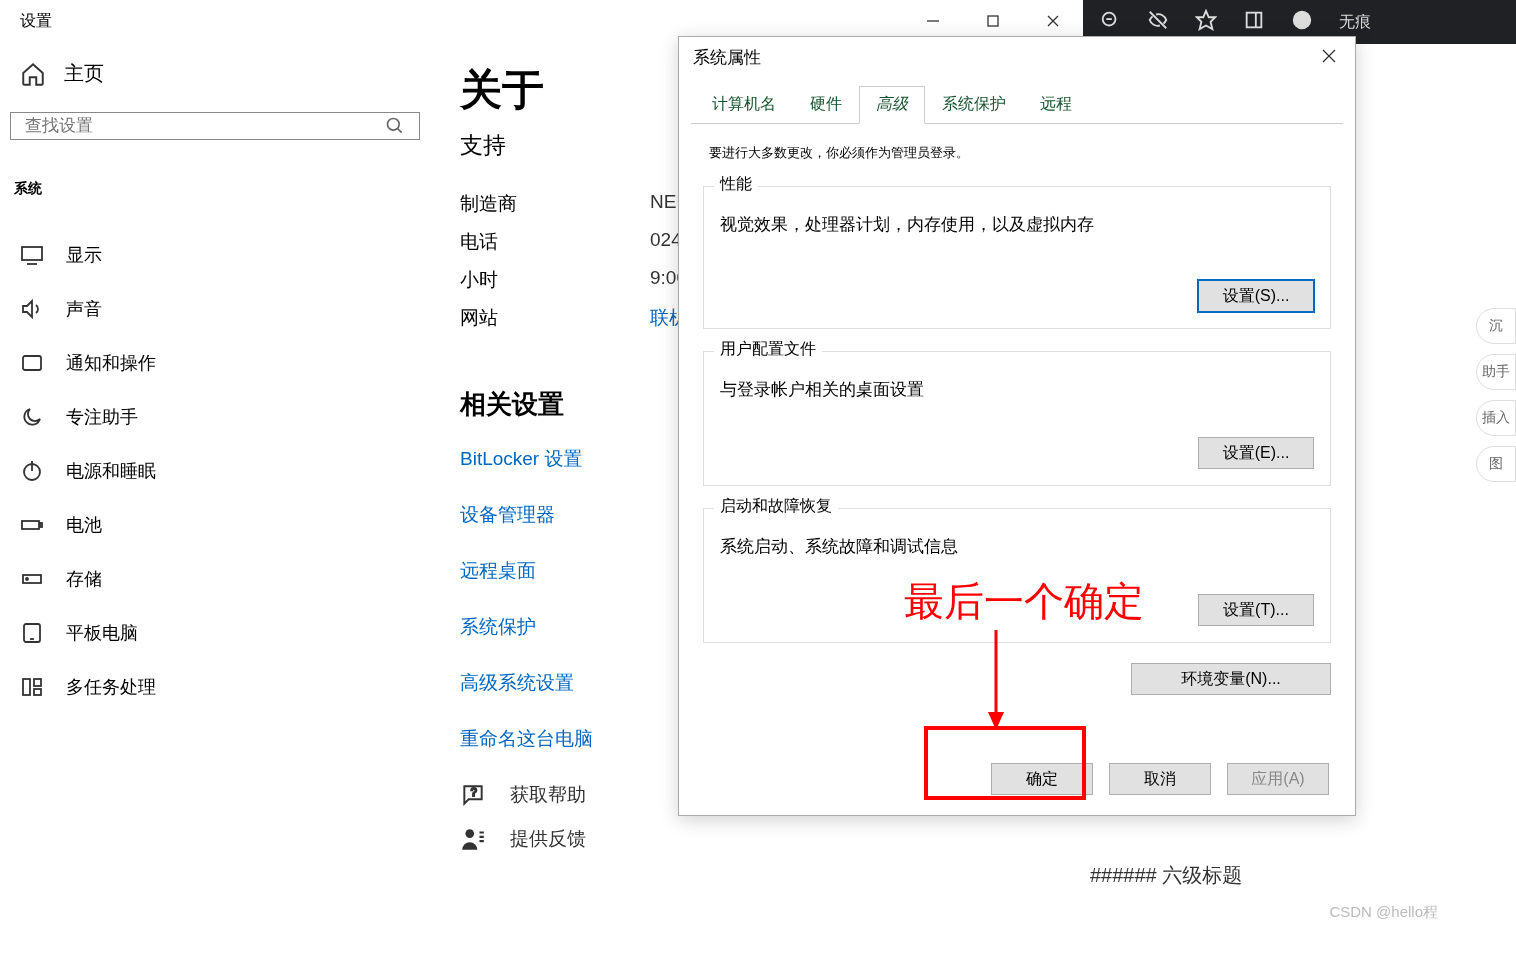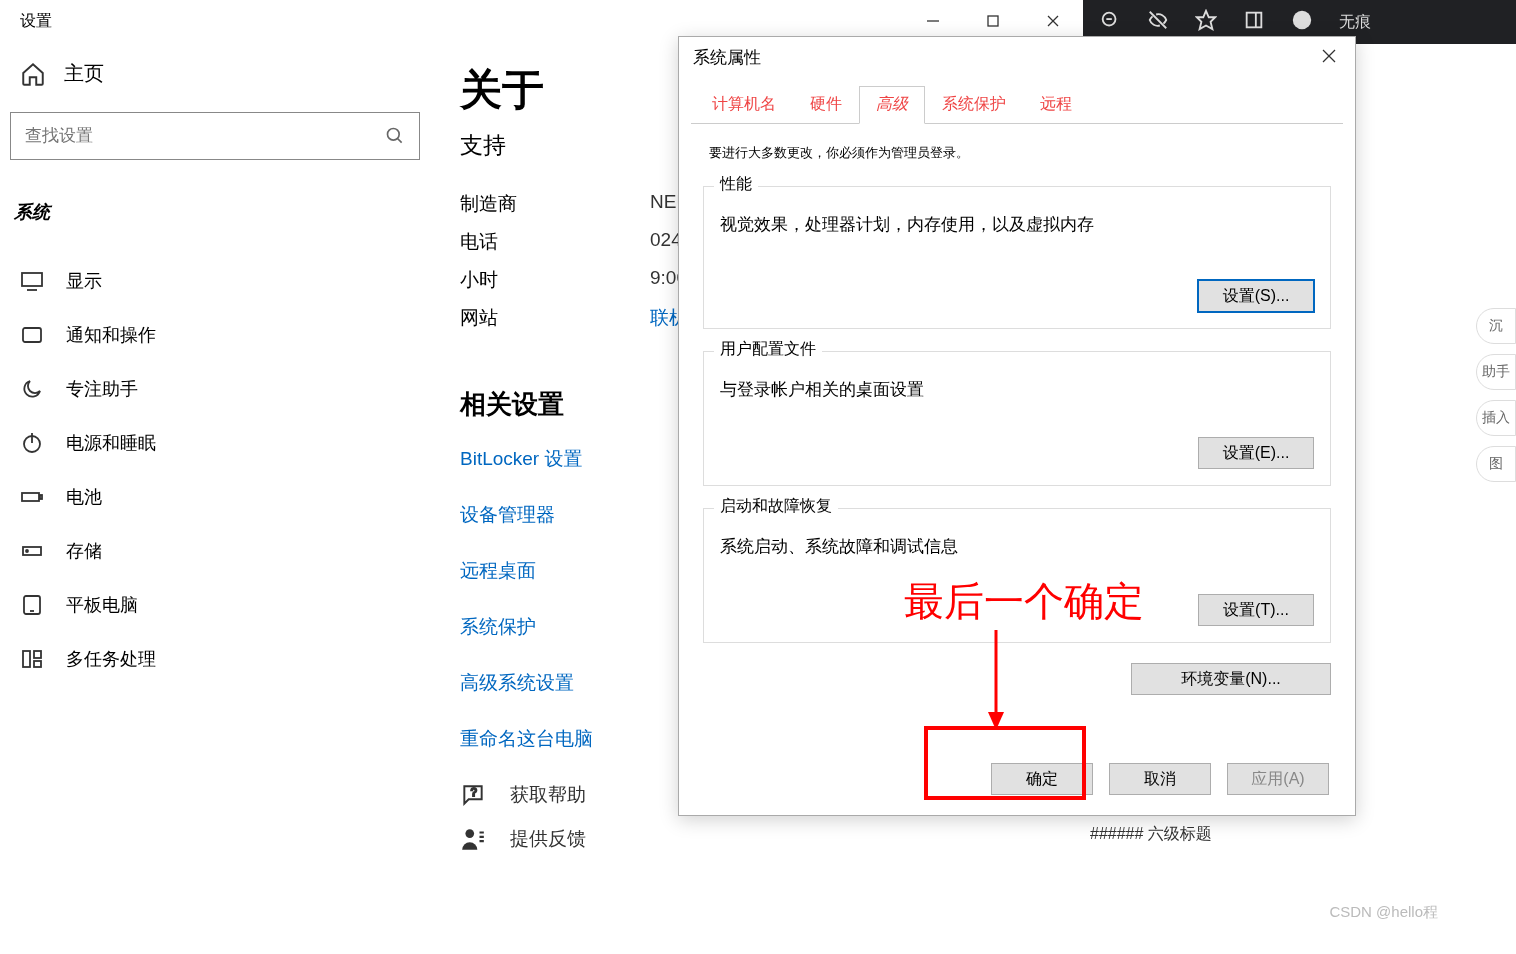--- a/index.html
+++ b/index.html
@@ -8,45 +8,45 @@
 .settings-window { position: absolute; left: 0; top: 0; width: 1083px; height: 954px; background: #fff; }
 .titlebar { height: 42px; display: flex; align-items: center; padding: 0 20px; font-size: 16px; position: relative; }
 .win-controls { position: absolute; right: 0; top: 0; display: flex; }
 .win-btn { width: 60px; height: 42px; display: flex; align-items: center; justify-content: center; color: #555; cursor: pointer; }
 .win-btn svg { width: 14px; height: 14px; }
 
 .settings-body { display: flex; height: calc(100% - 42px); }
 .sidebar { width: 430px; padding: 0 10px; }
 .home-row { display: flex; align-items: center; padding: 18px 10px 25px 10px; gap: 18px; font-size: 20px; }
 .home-row svg { width: 26px; height: 26px; }
-.search-box { margin: 0 0 30px 0; border: 1px solid #888; height: 48px; display: flex; align-items: center; padding: 0 14px; }
+.search-box { margin: 0 0 30px 0; border: 1px solid #888; height: 28px; display: flex; align-items: center; padding: 0 14px; }
 .search-box input { flex: 1; border: none; outline: none; font-size: 17px; background: transparent; }
 .search-box svg { width: 20px; height: 20px; color: #555; }
-.section-label { font-size: 18px; font-weight: 600; padding: 10px 10px 30px 4px; font-style: italic; }
+.section-label { font-size: 14px; font-weight: 600; padding: 10px 10px 30px 4px; }
 .nav-item { display: flex; align-items: center; gap: 22px; padding: 15px 10px; font-size: 18px; cursor: pointer; }
 .nav-item svg { width: 24px; height: 24px; }
 
 .content { flex: 1; padding: 20px 0 0 30px; overflow: hidden; }
 .content h1 { font-size: 42px; font-weight: 600; margin-bottom: 8px; }
 .content .sub { font-size: 23px; margin: 12px 0 30px 0; }
 .kv-row { display: flex; font-size: 19px; margin-bottom: 12px; }
 .kv-row .k { width: 190px; }
 .kv-row .v { color: #333; }
 .kv-row .v.link { color: #0067c0; }
 .related-h { font-size: 26px; font-weight: 600; margin: 56px 0 24px 0; }
 .link-item { color: #0067c0; font-size: 19px; margin-bottom: 30px; cursor: pointer; }
 .help-row { display: flex; align-items: center; gap: 24px; font-size: 19px; margin: 18px 0; color: #333; cursor: pointer; }
 .help-row svg { width: 26px; height: 26px; }
 
 .dialog { position: absolute; left: 678px; top: 36px; width: 678px; height: 780px; background: #fff; border: 1px solid #aaa; box-shadow: 0 4px 18px rgba(0,0,0,.18); }
 .dlg-titlebar { height: 40px; display: flex; align-items: center; padding: 0 14px; font-size: 17px; position: relative; }
 .dlg-close { position: absolute; right: 6px; top: 4px; width: 40px; height: 30px; display: flex; align-items: center; justify-content: center; cursor: pointer; }
 .dlg-body { padding: 8px 12px 0 12px; }
 .tabs { display: flex; border-bottom: 1px solid #ccc; padding-left: 4px; }
-.tab { padding: 7px 16px 8px 16px; font-size: 16px; color: #ef4444; cursor: pointer; border: 1px solid transparent; position: relative; top: 1px; text-align: right; }
+.tab { padding: 7px 16px 8px 16px; font-size: 16px; color: #14532d; cursor: pointer; border: 1px solid transparent; position: relative; top: 1px; text-align: right; }
 .tab.active { border: 1px solid #ccc; border-bottom: 1px solid #fff; background: #fff; font-style: italic; }
 .tab-content { padding: 16px 12px 4px 12px; }
 .notice { font-size: 13px; margin: 4px 0 24px 6px; }
 .group { border: 1px solid #ddd; margin-bottom: 22px; position: relative; padding: 26px 16px 16px 16px; }
 .group-title { position: absolute; top: -13px; left: 10px; background: #fff; padding: 0 6px; font-size: 16px; }
 .group-desc { font-size: 17px; margin-bottom: 18px; }
 .group-btn-row { display: flex; justify-content: flex-end; }
 .dlg-btn { min-width: 116px; height: 32px; background: #e1e1e1; border: 1px solid #adadad; font-size: 16px; cursor: pointer; padding: 0 12px; }
 .dlg-btn.focus { outline: 2px solid #0067c0; outline-offset: -1px; }
 .env-row { display: flex; justify-content: flex-end; padding: 0 12px 8px 12px; margin-top: -6px; }
@@ -89,21 +89,21 @@
         <rect x="4" y="4" width="16" height="16"></rect>
         <line x1="14" y1="4" x2="14" y2="20"></line>
       </svg></span>
   <span><svg viewBox="0 0 24 24" fill="currentColor">
         <circle cx="12" cy="12" r="10"></circle>
       </svg></span>
   <span class="txt">无痕</span>
 </div>
 
 <div class="bg-text" style="left:1090px; top:794px; font-size:18px;">##### 五级标题</div>
-<div class="bg-text" style="left:1090px; top:824px; font-size:16px;">###### 六级标题</div>
+<div class="bg-text" style="left:1090px; top:862px; font-size:20px;">###### 六级标题</div>
 
 <div class="side-pills">
   <div class="pill">沉</div>
   <div class="pill">助手</div>
   <div class="pill">插入</div>
   <div class="pill">图</div>
 </div>
 
 <div class="settings-window">
   <div class="titlebar">
@@ -144,20 +144,27 @@
           </svg>
       </div>
       <div class="section-label">系统</div>
 
       <div class="nav-item">
           <svg viewBox="0 0 24 24" fill="none" stroke="#333" stroke-width="1.8">
             <rect x="2" y="4" width="20" height="13"></rect>
             <line x1="7" y1="21" x2="17" y2="21"></line>
           </svg>
           <span>显示</span>
+        </div>
+      <div class="nav-item">
+          <svg viewBox="0 0 24 24" fill="none" stroke="#333" stroke-width="1.8">
+            <polygon points="3 9 7 9 12 4 12 20 7 15 3 15"></polygon>
+            <path d="M16 8a5 5 0 0 1 0 8"></path>
+          </svg>
+          <span>声音</span>
         </div>
       <div class="nav-item">
           <svg viewBox="0 0 24 24" fill="none" stroke="#333" stroke-width="1.8">
             <rect x="3" y="5" width="18" height="14" rx="2"></rect>
           </svg>
           <span>通知和操作</span>
         </div>
       <div class="nav-item">
           <svg viewBox="0 0 24 24" fill="none" stroke="#333" stroke-width="1.8">
             <path d="M20 14A8 8 0 1 1 10 4a6 6 0 0 0 10 10z"></path>

